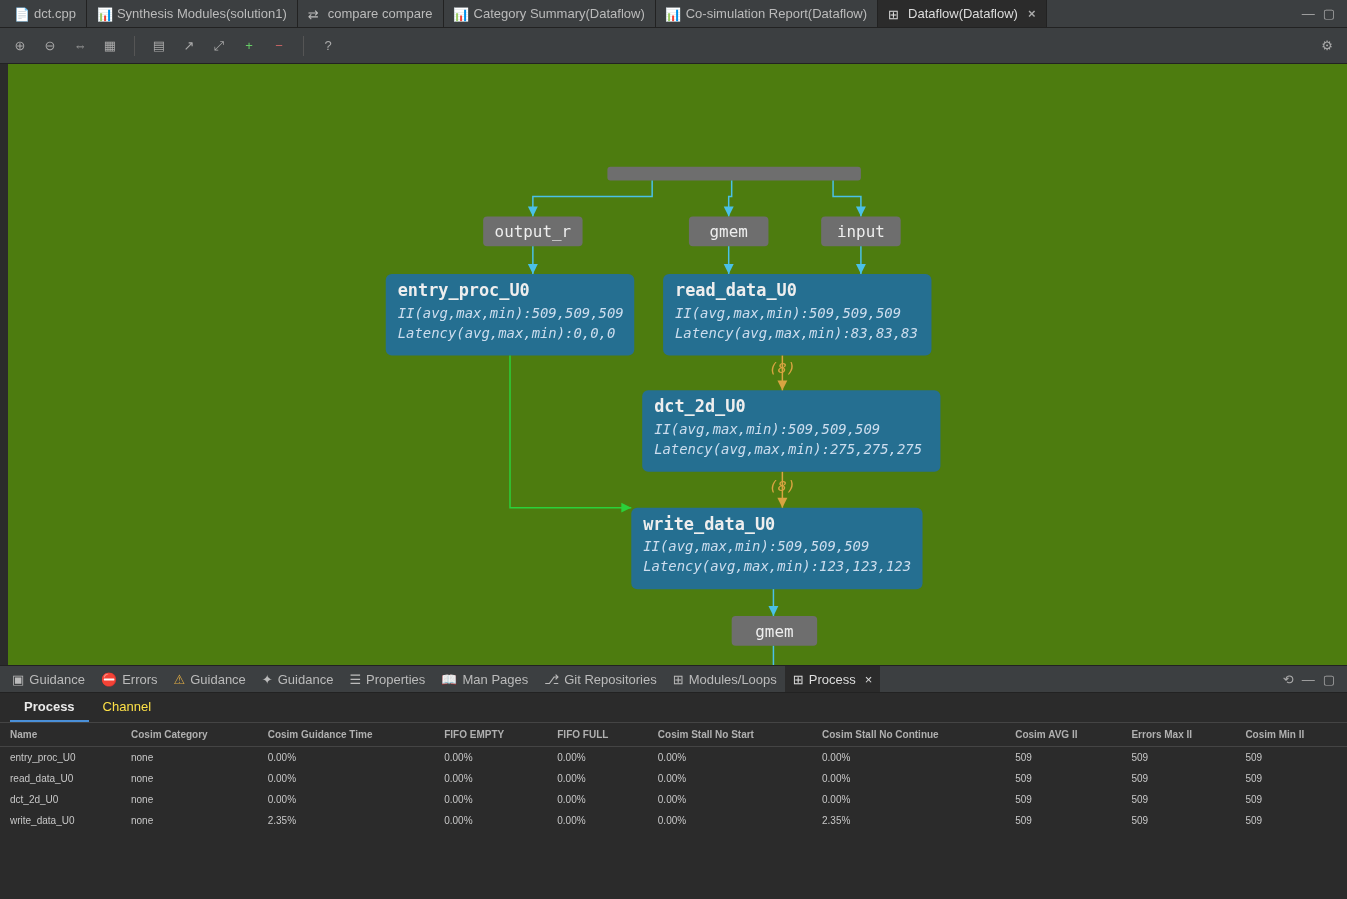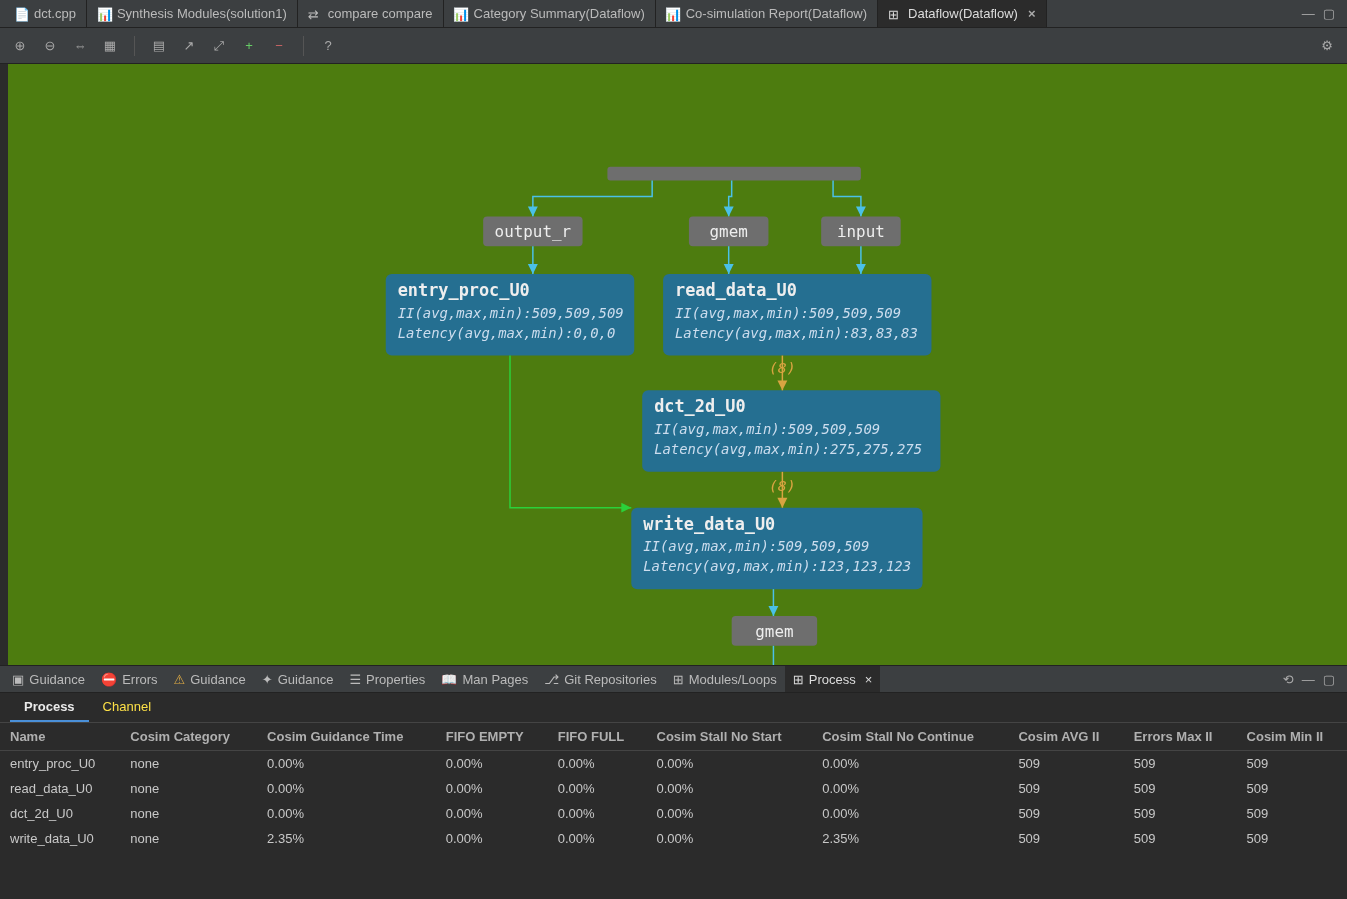--- a/index.html
+++ b/index.html
@@ -30,21 +30,21 @@
 .bottom-spacer { flex: 1; }
 .bottom-right-icons { display: flex; gap: 8px; padding-right: 8px; color: #aaa; }
 
 
 .sub-tabs { height: 30px; background: #2b2b2b; display: flex; align-items: flex-start; padding: 0 10px; gap: 0; border-bottom: 1px solid #444; }
 .sub-tab { padding: 6px 14px; color: #fde047; cursor: pointer; border-bottom: 2px solid transparent; }
 .sub-tab.active { color: #eaeaea; border-bottom: 2px solid #4a90d9; font-weight: bold; }
 
 
 .table-wrap { height: 176px; background: #2b2b2b; overflow: auto; }
-table.data { width: 100%; border-collapse: collapse; font-size: 13px; }
+table.data { width: 100%; border-collapse: collapse; font-size: 10px; }
 table.data th { text-align: left; padding: 6px 10px; color: #b0b0b0; font-weight: bold; background: #2b2b2b; border-bottom: 1px solid #444; white-space: nowrap; }
 table.data td { padding: 5px 10px; color: #c8c8c8; border-bottom: 0; white-space: nowrap; }
 
 
 .port-box { fill: #6e6e6e; rx: 4; ry: 4; }
 .port-text { fill: #eee; font-family: monospace; font-size: 16px; text-anchor: middle; }
 .proc-box { fill: #256f91; rx: 6; ry: 6; }
 .proc-title { fill: #eee; font-family: monospace; font-size: 17px; font-weight: bold; }
 .proc-sub { fill: #cde; font-family: monospace; font-size: 14px; font-style: italic; }
 .edge-blue { stroke: #4ac0e8; stroke-width: 1.5; fill: none; }

